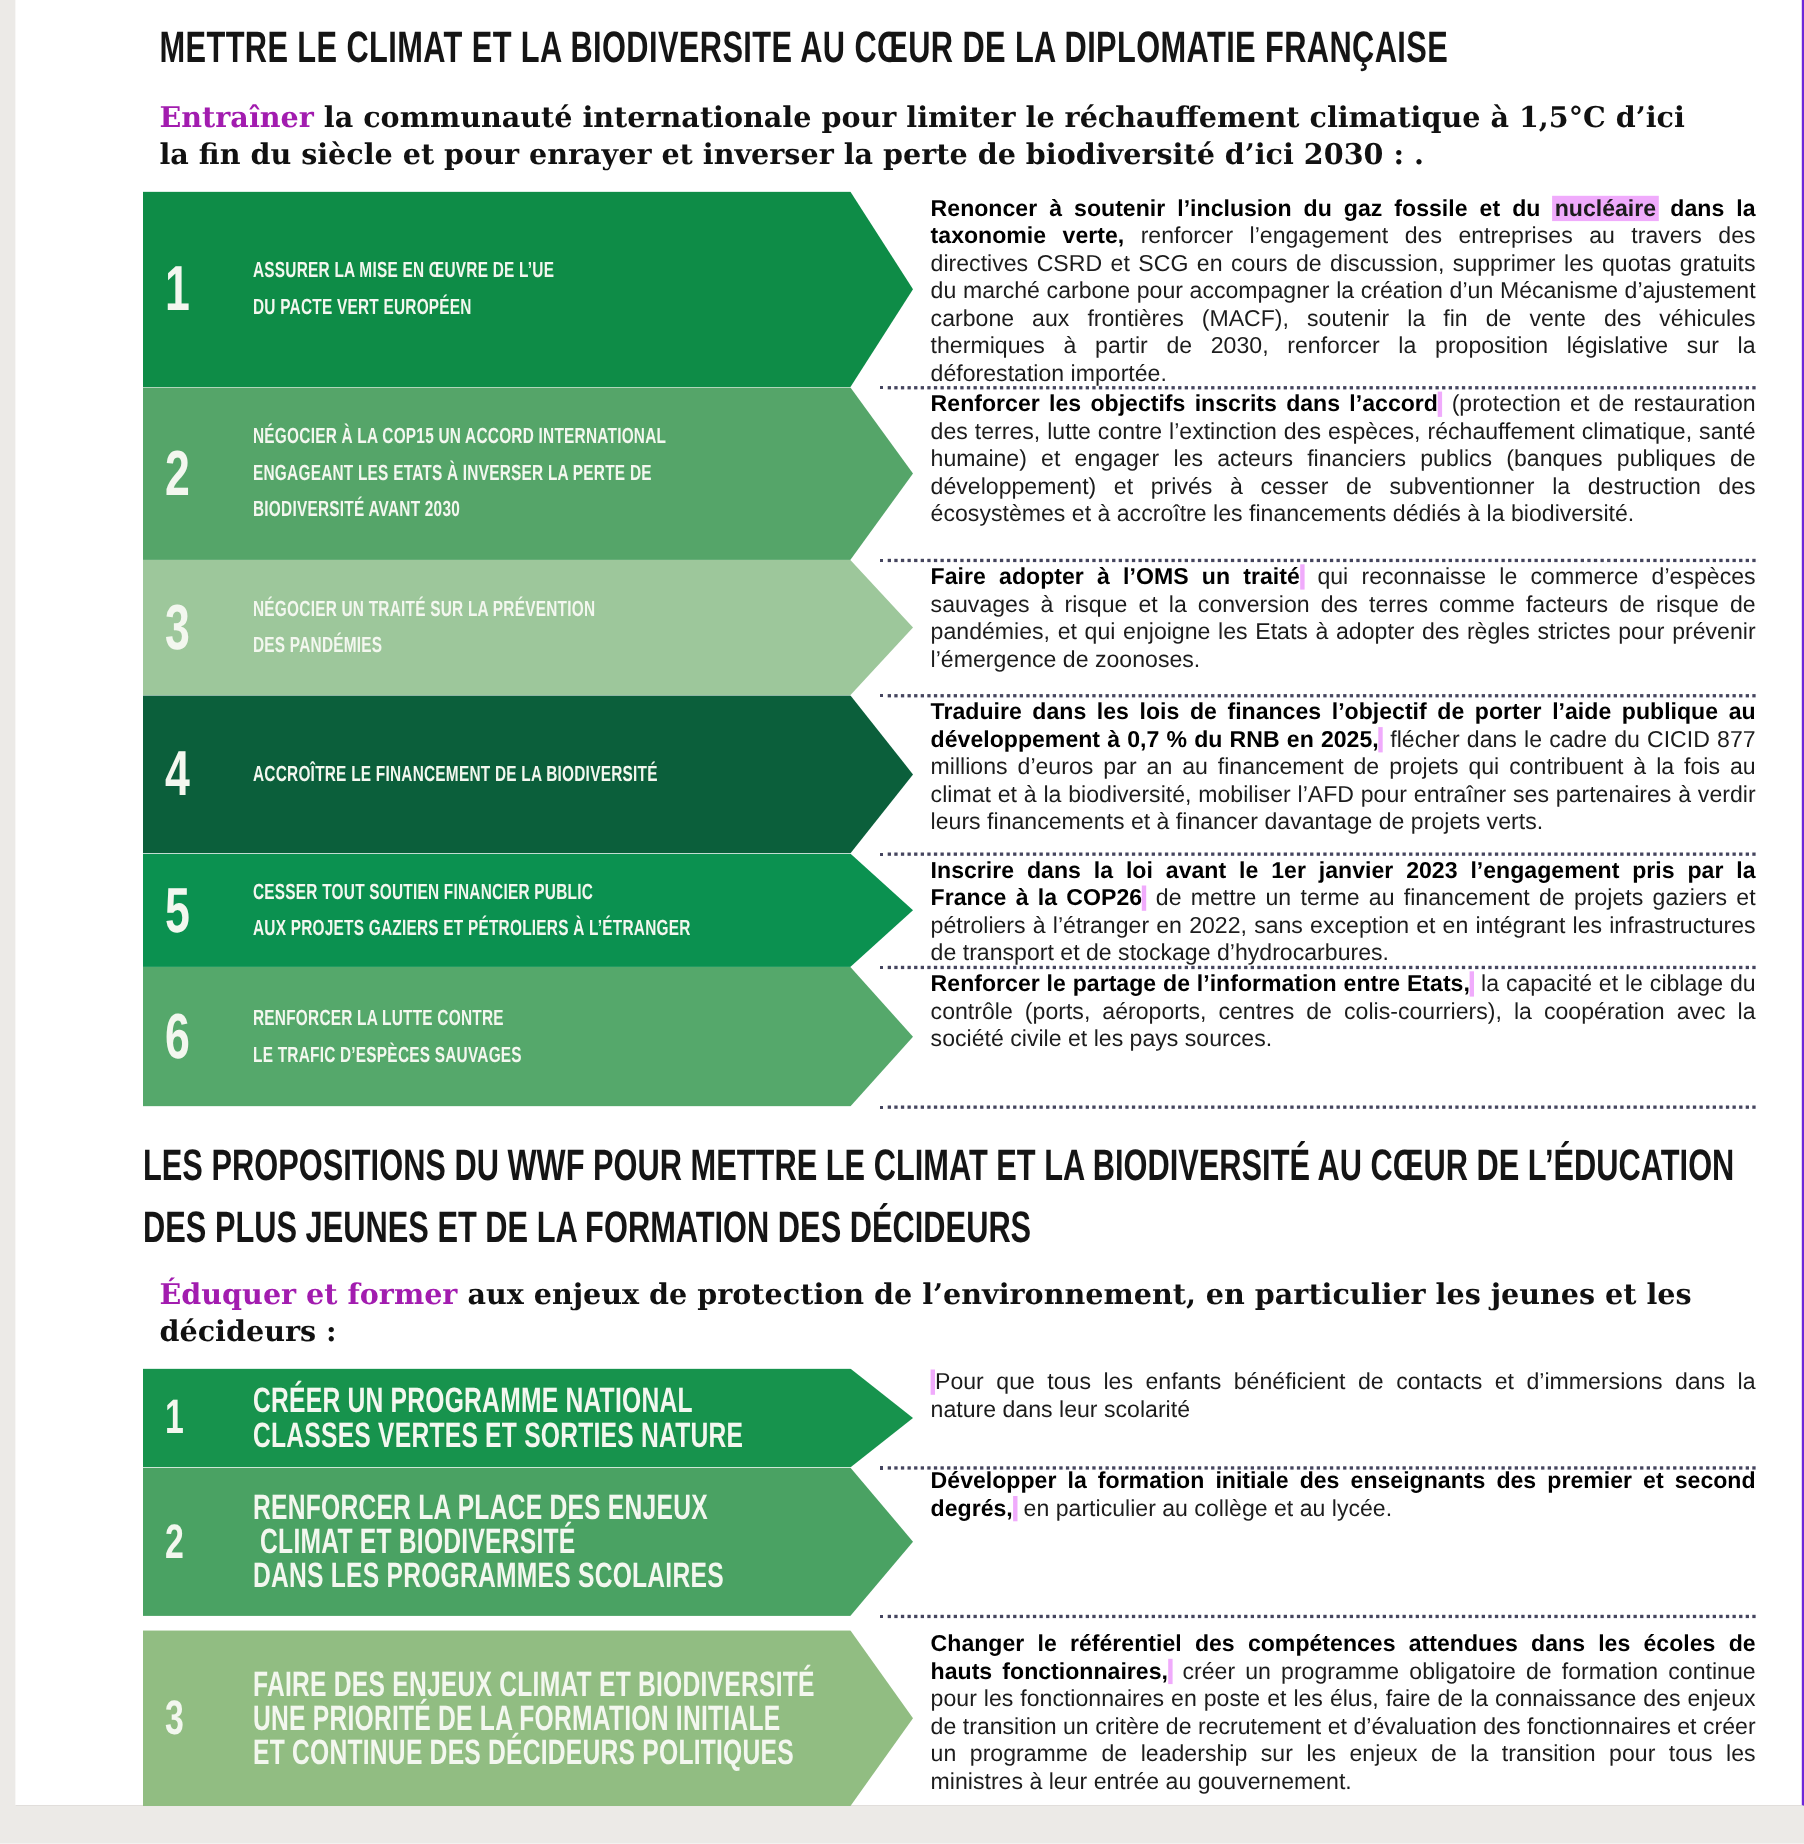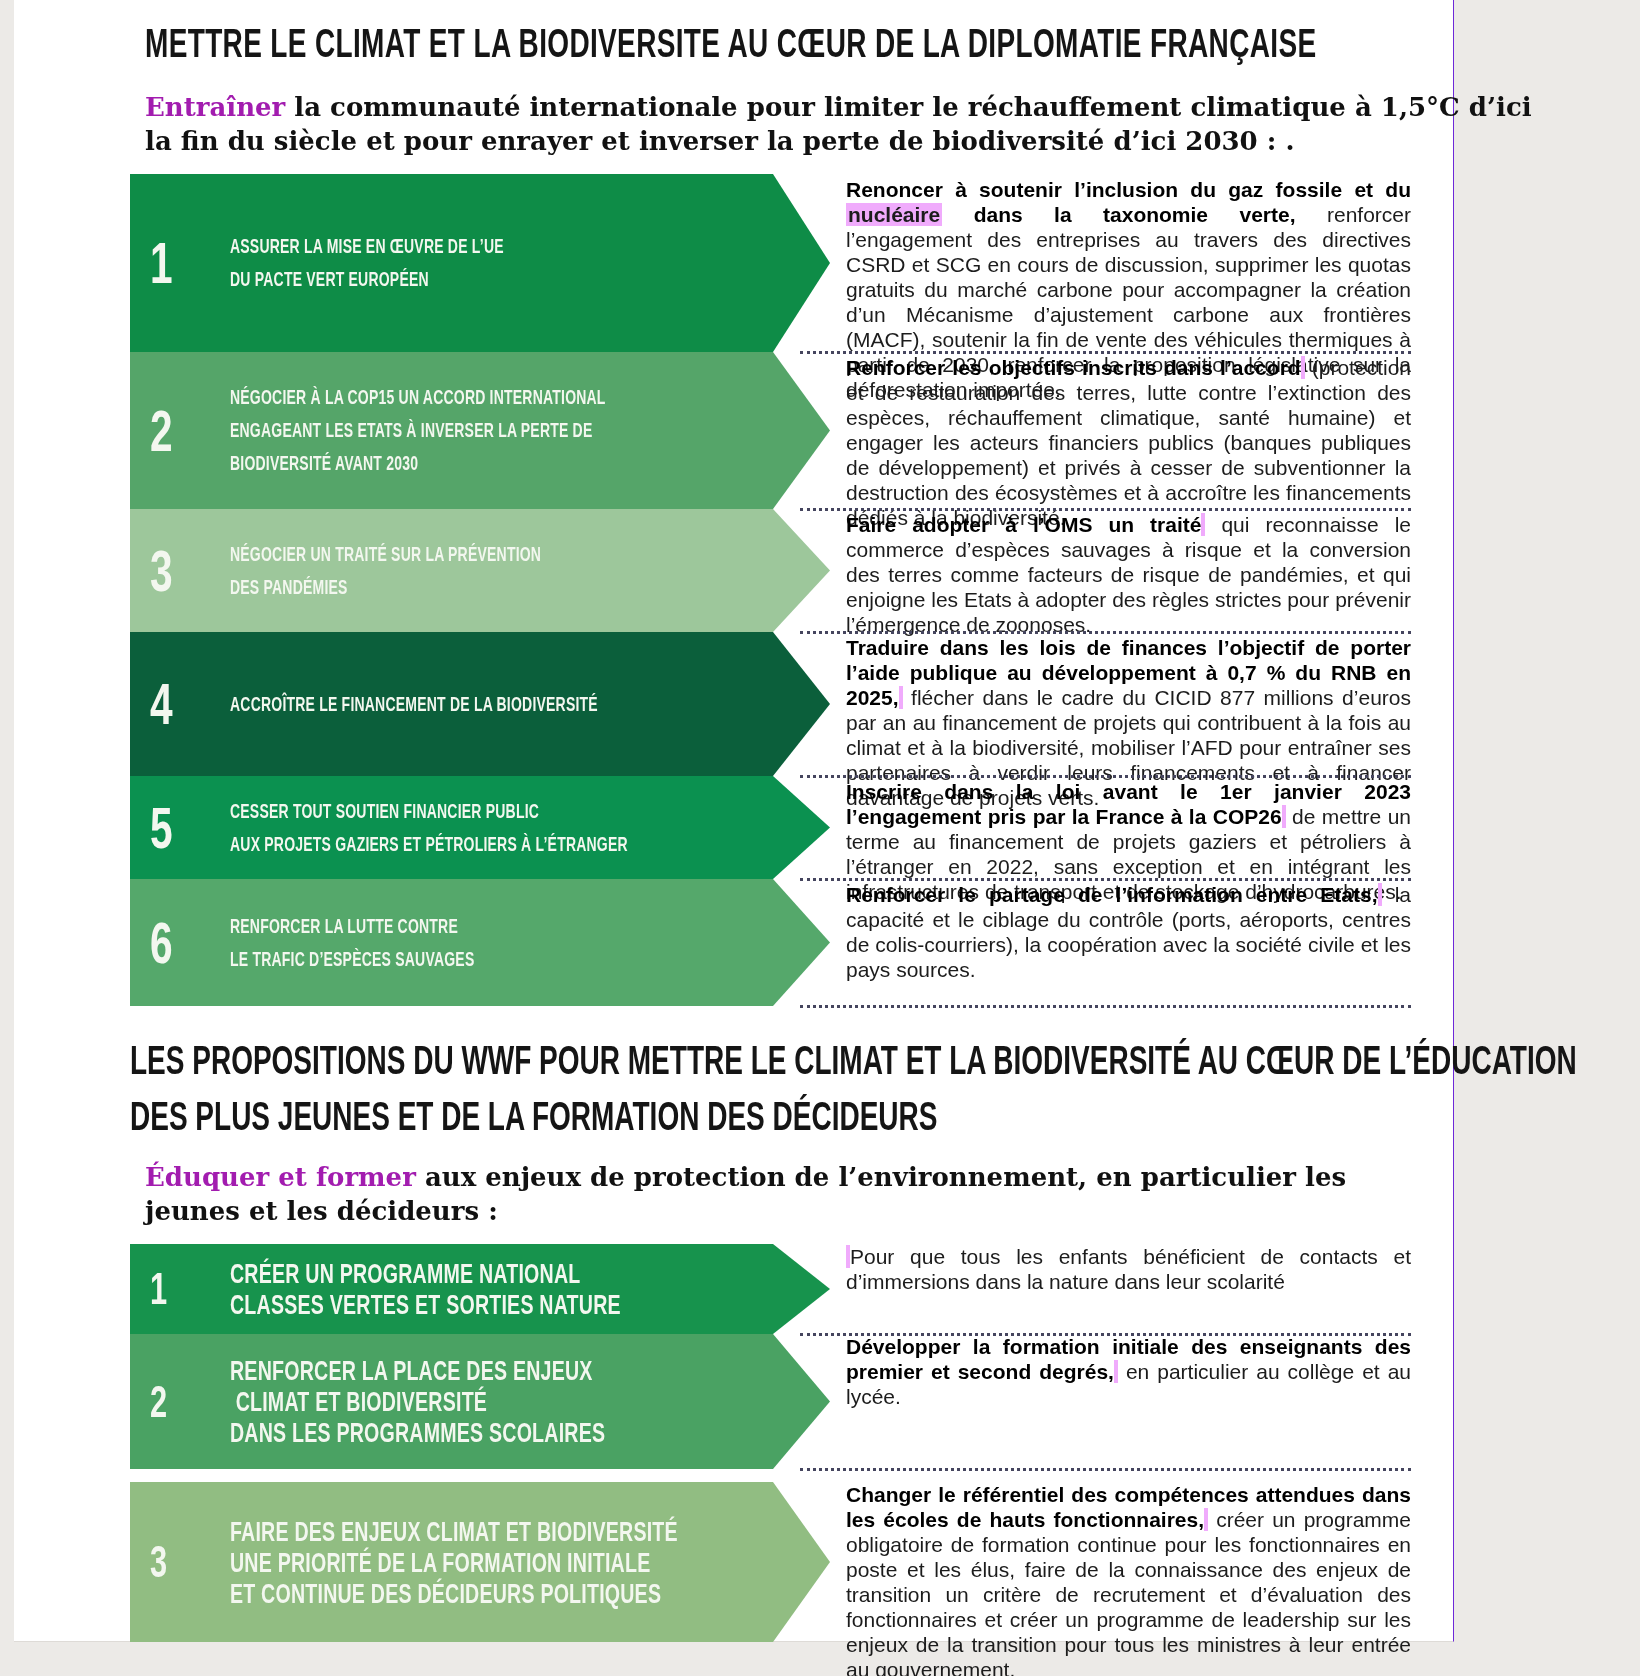--- a/index.html
+++ b/index.html
@@ -3,23 +3,23 @@
 <meta charset="utf-8">
 <style>
   html,body{margin:0;padding:0;}
   body{
     width:1640px;height:1676px;position:relative;overflow:hidden;
     background:#eceae7;
     font-family:"Liberation Sans",sans-serif;
     -webkit-font-smoothing:antialiased;
   }
   .page{
-    position:absolute;left:14px;top:0;width:1440px;height:1642px;
+    position:absolute;left:14px;top:0;width:1627px;height:1642px;
     background:#ffffff;
-    border-right:1px solid #6d28d9;
+    border-right:3px solid #6d28d9;
     border-bottom:1px solid #dedbd7;
     padding:14px 42px 0 116px;
     box-sizing:border-box;
   }
   .cond{display:inline-block;transform:scaleX(0.70);transform-origin:0 50%;white-space:pre;}
   .doc-title{
     margin:4px 0 0 15px;
     font-weight:bold;font-size:40px;line-height:50px;color:#151515;
     letter-spacing:0.5px;
   }
@@ -61,21 +61,21 @@
   .sec2-title{
     margin:26px 0 0 0;
     font-weight:bold;font-size:40px;line-height:56px;color:#151515;
   }
   .intro2{
     margin:16px 0 14px 15px;
     font-family:"DejaVu Serif",serif;font-weight:bold;
     font-size:26px;line-height:34px;color:#111111;
   }
   .rows2 .desc{display:flex;flex-direction:column;justify-content:flex-start;padding-top:0;}
-  .rows2 .btitle{font-size:28px;line-height:31px;}
+  .rows2 .btitle{font-size:32px;line-height:31px;}
   .rows2 .num{font-size:44px;line-height:44px;}
   .gap-top{margin-top:13px;}
 </style>
 </head>
 <body>
 
 <div class="page">
 
   <h1 class="doc-title"><span class="cond">METTRE LE CLIMAT ET LA BIODIVERSITE AU CŒUR DE LA DIPLOMATIE FRANÇAISE</span></h1>
 

